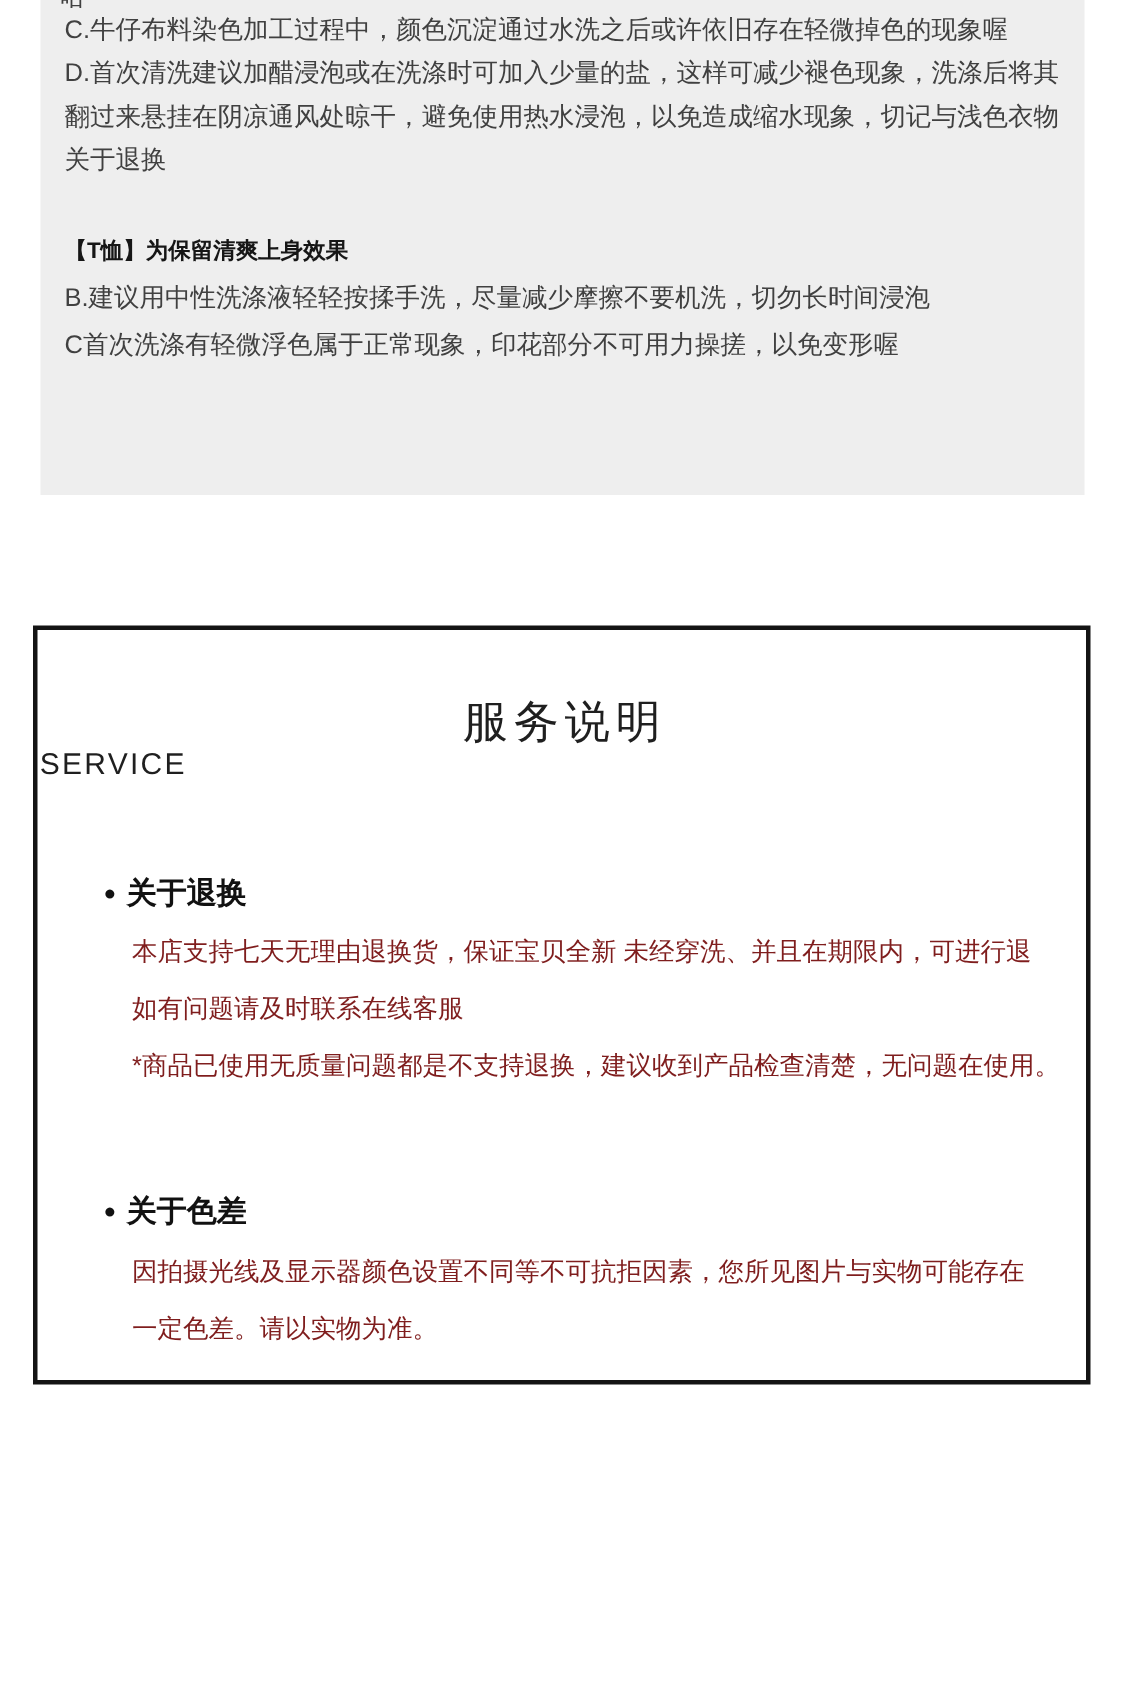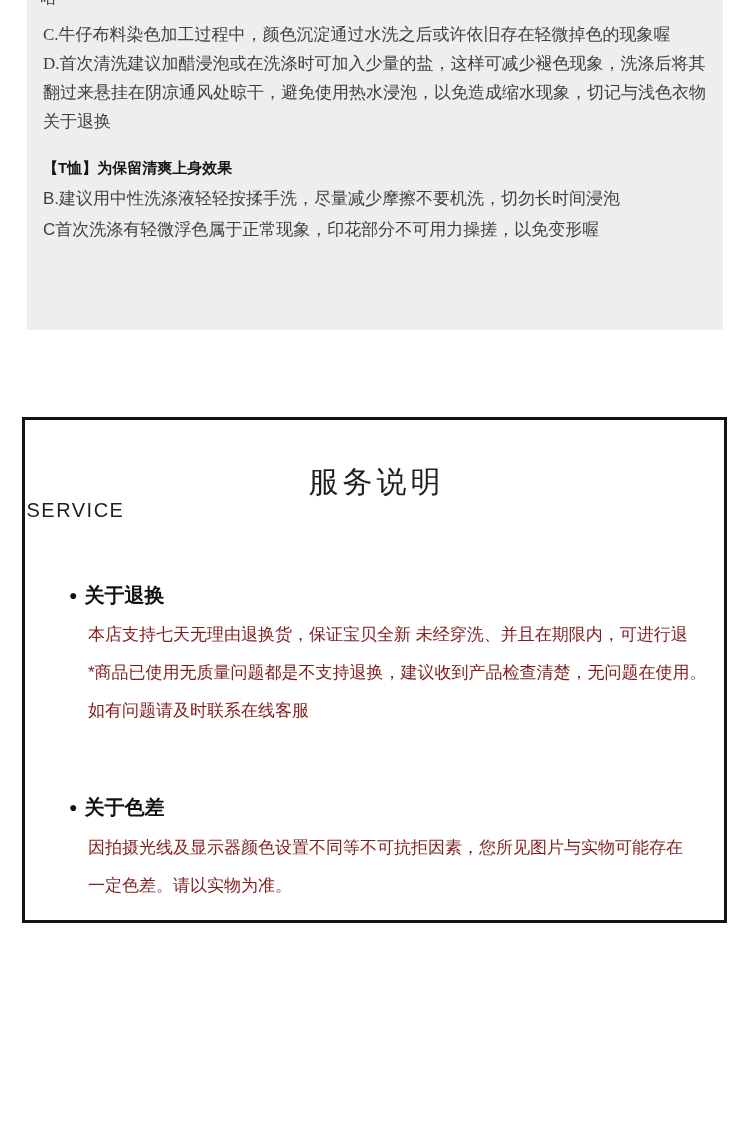--- a/index.html
+++ b/index.html
@@ -23,21 +23,21 @@
     overflow: hidden;
   }
   .care-frag {
     position: absolute;
     left: 13px;
     top: -14px;
     font-size: 17px;
     color: #404040;
   }
   .care-group { position: absolute; left: 16px; }
-  .care-group-denim { top: 20px; font-family: Liberation Serif, serif; }
+  .care-group-denim { top: 5px; }
   .care-group-tshirt { top: 152px; }
   .care-line {
     height: 29px;
     line-height: 29px;
     font-size: 17px;
     color: #404040;
     white-space: nowrap;
   }
   .care-group-tshirt .care-line { height: 31px; line-height: 31px; }
   .care-heading {
@@ -138,22 +138,22 @@
 <section class="service-box">
   <h2 class="service-title">服务说明</h2>
   <div class="service-subtitle">SERVICE</div>
 
   <div class="section-heading heading-returns">
     <span class="bullet">●</span>
     <span>关于退换</span>
   </div>
   <div class="section-para para-returns">
     <div class="para-line">本店支持七天无理由退换货，保证宝贝全新 未经穿洗、并且在期限内，可进行退</div>
+    <div class="para-line">如有问题请及时联系在线客服</div>
     <div class="para-line">*商品已使用无质量问题都是不支持退换，建议收到产品检查清楚，无问题在使用。</div>
-    <div class="para-line">如有问题请及时联系在线客服</div>
   </div>
 
   <div class="section-heading heading-color">
     <span class="bullet">●</span>
     <span>关于色差</span>
   </div>
   <div class="section-para para-color">
     <div class="para-line">因拍摄光线及显示器颜色设置不同等不可抗拒因素，您所见图片与实物可能存在</div>
     <div class="para-line">一定色差。请以实物为准。</div>
   </div>

